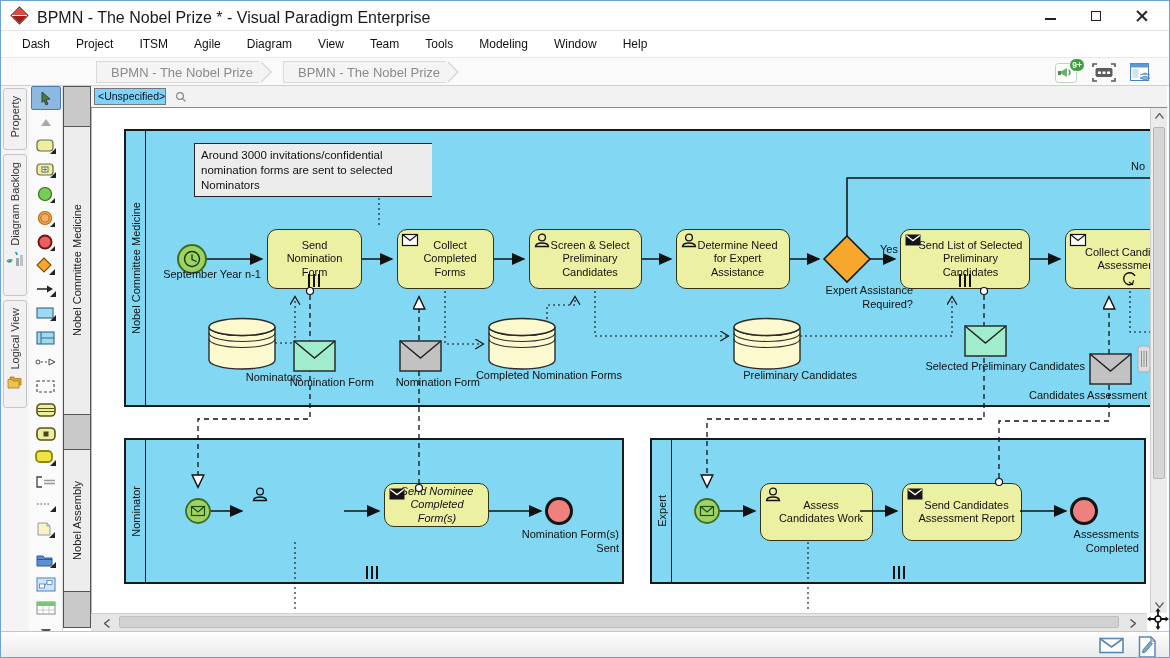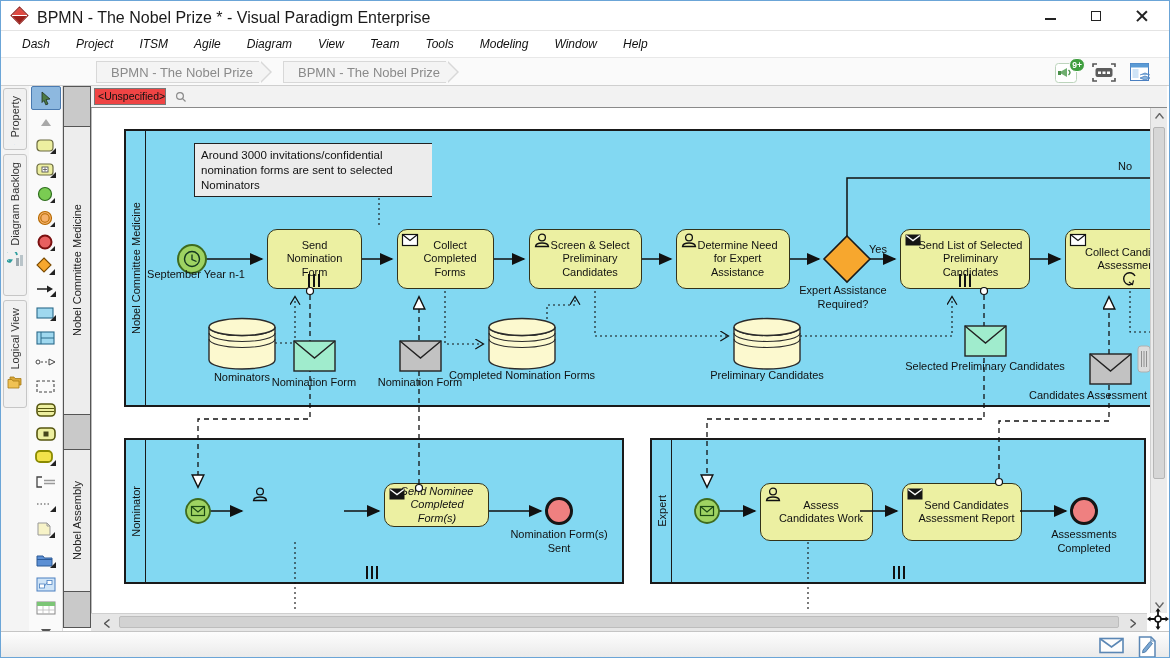--- a/index.html
+++ b/index.html
@@ -20,21 +20,21 @@
   .glyph-min { width:11px; height:2px; background:#222; margin-top:6px; }
   .glyph-max { width:10px; height:10px; border:1.4px solid #222; }
   .glyph-close { position:relative; width:12px; height:12px; }
   .glyph-close::before,.glyph-close::after { content:''; position:absolute; left:5px; top:-1px;
       width:1.6px; height:14px; background:#222; }
   .glyph-close::before { transform:rotate(45deg); } .glyph-close::after { transform:rotate(-45deg); }
 
   
   .menubar { position:absolute; left:0; top:30px; width:1170px; height:27px; background:#fff;
              border-bottom:1px solid #e8e8e8; display:flex; align-items:center; padding-left:8px; }
-  .menu-item { font-size:12px; color:#111; padding:4px 13px; cursor:default;font-style:italic; }
+  .menu-item { font-size:12px; color:#111; padding:4px 13px; cursor:default; }
 
   
   .crumbbar { position:absolute; left:0; top:57px; width:1170px; height:28px; background:#fafafa;
               border-bottom:1px solid #cfcfcf; }
   .crumb { position:absolute; top:3px; height:22px; line-height:22px; padding:0 6px 0 14px;
            font-size:13px; color:#8a8a8a; background:#f4f4f4; border:1px solid #d8d8d8; border-right:none; }
   .crumb::after { content:''; position:absolute; right:-11px; top:-1px; width:0; height:0; z-index:2;
            border-top:11px solid transparent; border-bottom:11px solid transparent; border-left:11px solid #f4f4f4; }
   .crumb::before { content:''; position:absolute; right:-13px; top:-1px; width:0; height:0; z-index:1;
            border-top:11px solid transparent; border-bottom:11px solid transparent; border-left:11px solid #d8d8d8; }
@@ -68,39 +68,39 @@
                border:1px solid #555; background:#c2c2c2; }
   .ps-seg { position:absolute; left:0; width:26px; border-bottom:1px solid #555;
             display:flex; align-items:center; justify-content:center; }
   .ps-spacer { background:#c9c9c9; }
   .ps-cell { background:#ededed; }
   .ps-text { writing-mode:vertical-rl; transform:rotate(180deg); font-size:11px; color:#222; white-space:nowrap; }
 
   
   .canvasbar { position:absolute; left:90px; top:85px; width:1076px; height:22px; background:#f2f2f2;
                border-bottom:1px solid #8a8a8a; }
-  .zoom-select { position:absolute; left:3px; top:2px; width:72px; height:17px; background:#ef4444;
+  .zoom-select { position:absolute; left:3px; top:2px; width:72px; height:17px; background:#7dd3fc;
                  border:1px solid #777; font-size:10.5px; color:#111; line-height:15px; padding-left:3px;
                  white-space:nowrap; overflow:hidden; }
 
   
   .canvas { position:absolute; left:90px; top:107px; width:1059px; height:505px; background:#fff;
             overflow:hidden; border-left:1px solid #bbb; }
   .pool { position:absolute; background:#82d8f2; border:2px solid #1a1a1a; }
   .pool-band { position:absolute; left:0; top:0; bottom:0; width:20px; border-right:1.6px solid #1a1a1a;
                display:flex; align-items:center; justify-content:center; }
   .pool-band .vtext { color:#111; font-size:11px; }
   .task { position:absolute; background:#ecf0a2; border:1.5px solid #33331a; border-radius:10px;
           display:flex; align-items:center; justify-content:center; text-align:center;
           font-size:11px; color:#111; line-height:1.2; padding:2px 5px; z-index:3; }
   .annotation { position:absolute; left:102px; top:35px; width:238px; height:54px; background:#ececec;
           border-left:1.4px solid #222; border-top:1.4px solid #222; border-bottom:1.4px solid #222;
           font-size:11.5px; color:#111; line-height:1.3; padding:4px 6px; z-index:3; text-align:left; }
   .overlay { position:absolute; left:0; top:0; z-index:4; pointer-events:none; }
-  .dlabel { position:absolute; font-size:11px; color:#111; text-align:center; line-height:1.25; z-index:5; }
+  .dlabel { position:absolute; font-size:11px; color:#111; text-align:right; line-height:1.25; z-index:5; }
   .nowrap { white-space:nowrap; }
 
   
   .vscroll { position:absolute; left:1149px; top:107px; width:17px; height:505px; background:#ebebeb;
              border-left:1px solid #cfcfcf; }
   .vthumb { position:absolute; left:2px; top:19px; width:12px; height:352px; background:#d6d6d6;
             border:1px solid #b5b5b5; border-radius:2px; }
   .hscroll { position:absolute; left:90px; top:612px; width:1056px; height:18px; background:#e6e6e6;
              border-top:1px solid #cfcfcf; }
   .hthumb { position:absolute; left:28px; top:2px; height:12px; width:1000px; background:#d2d2d2;

